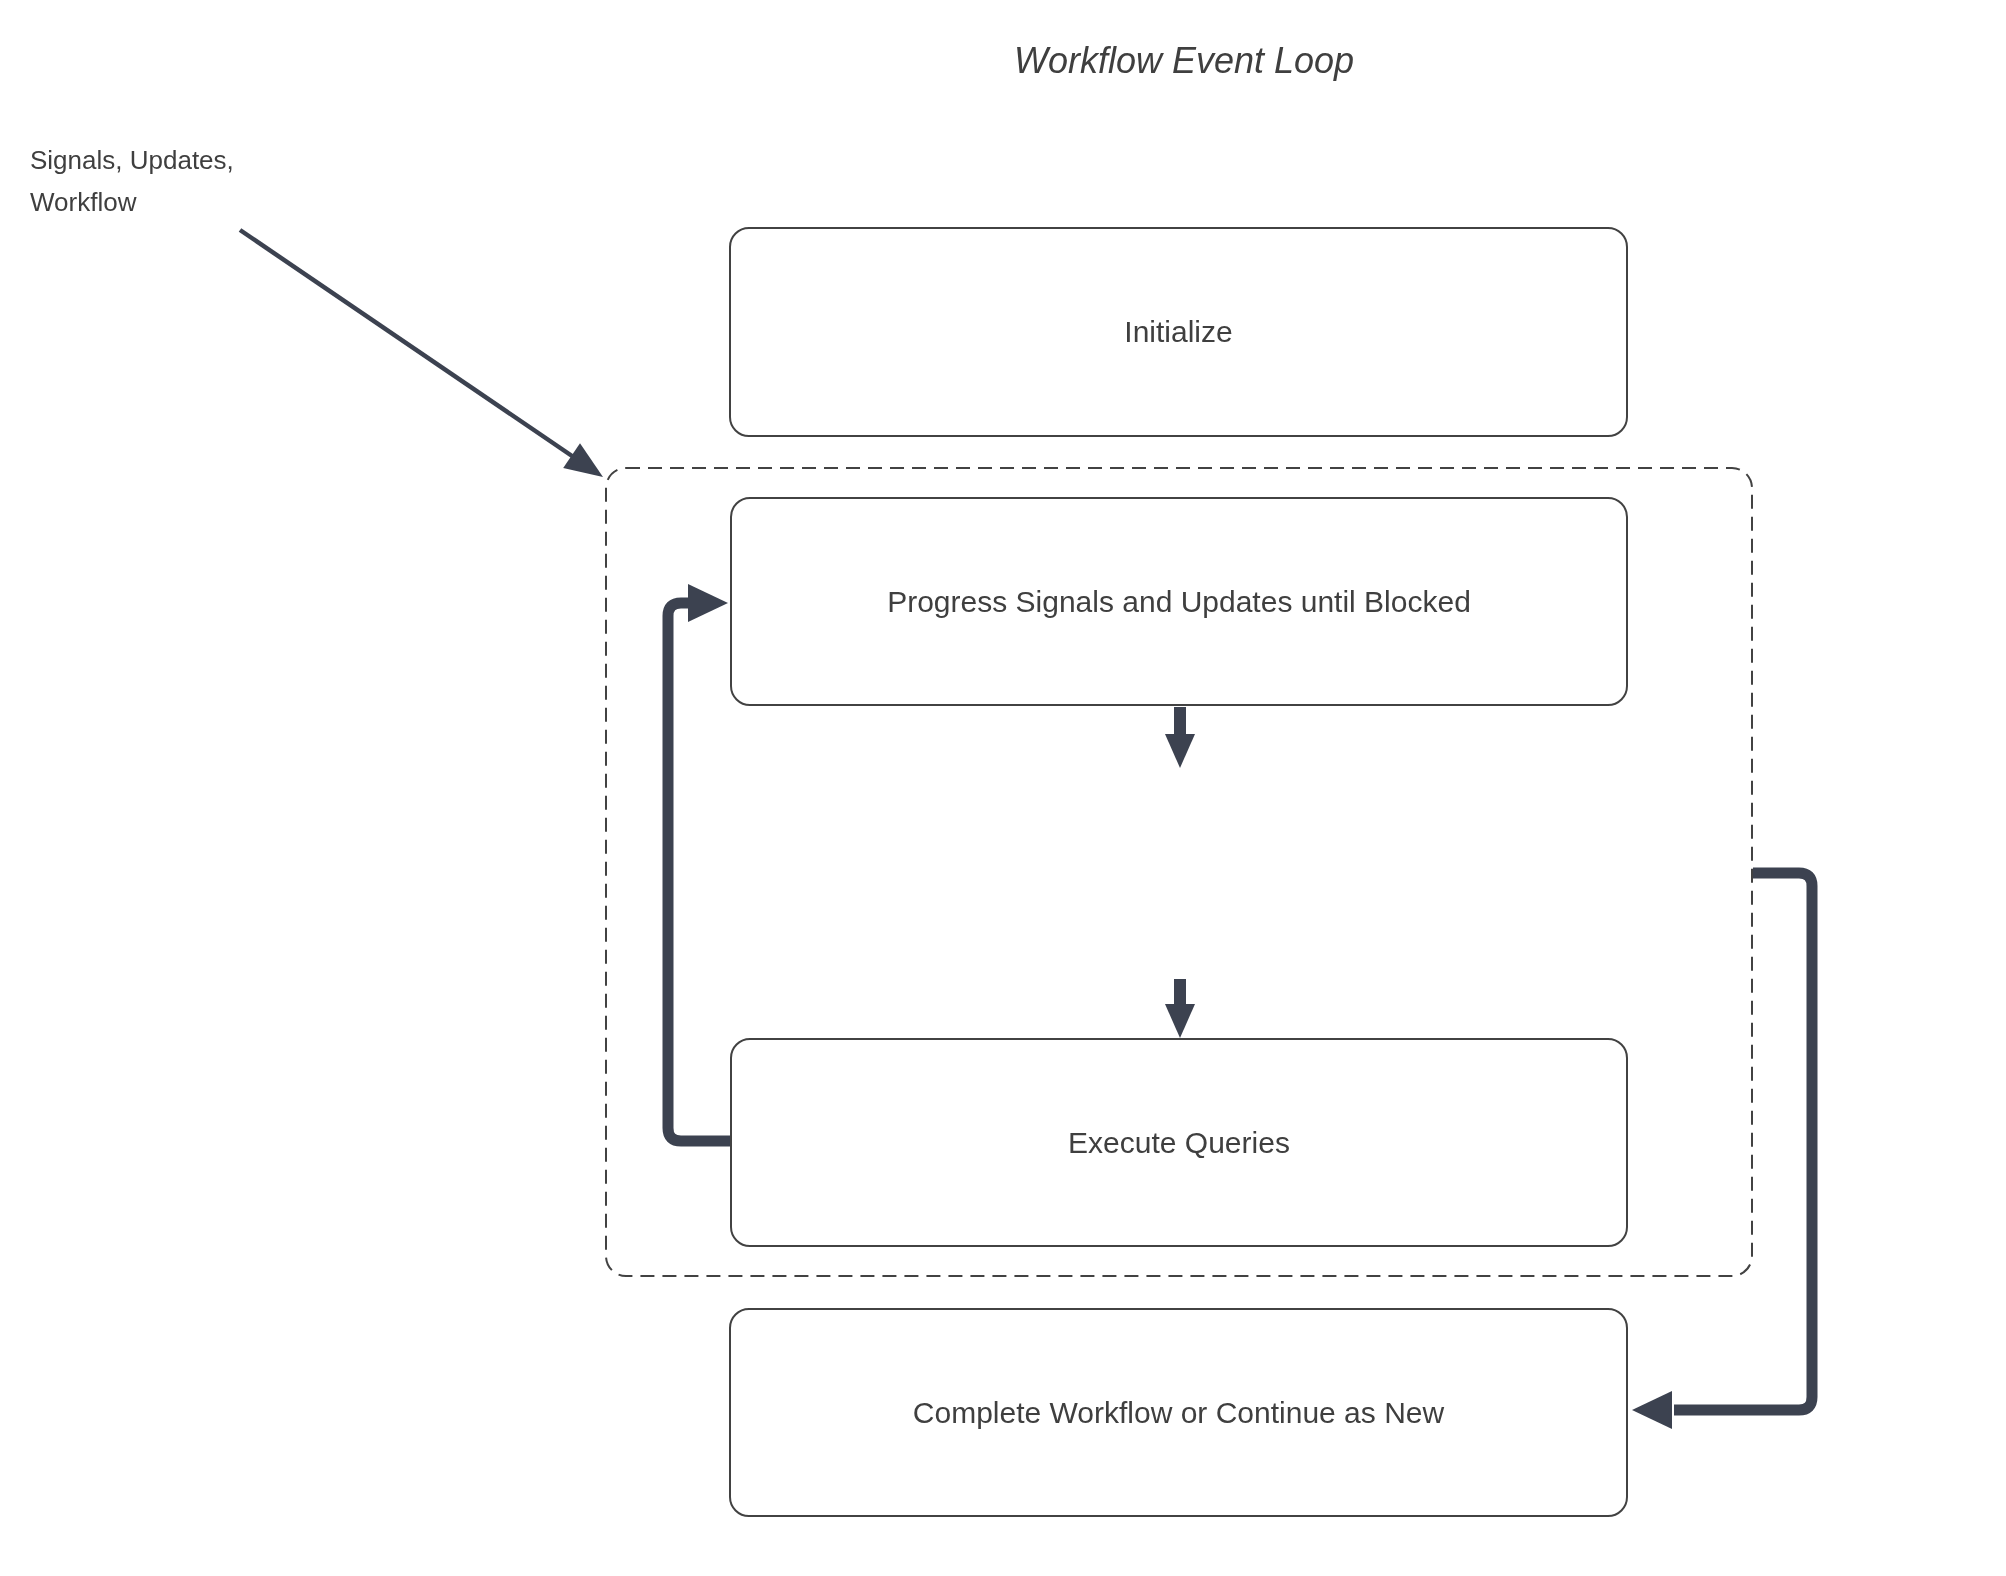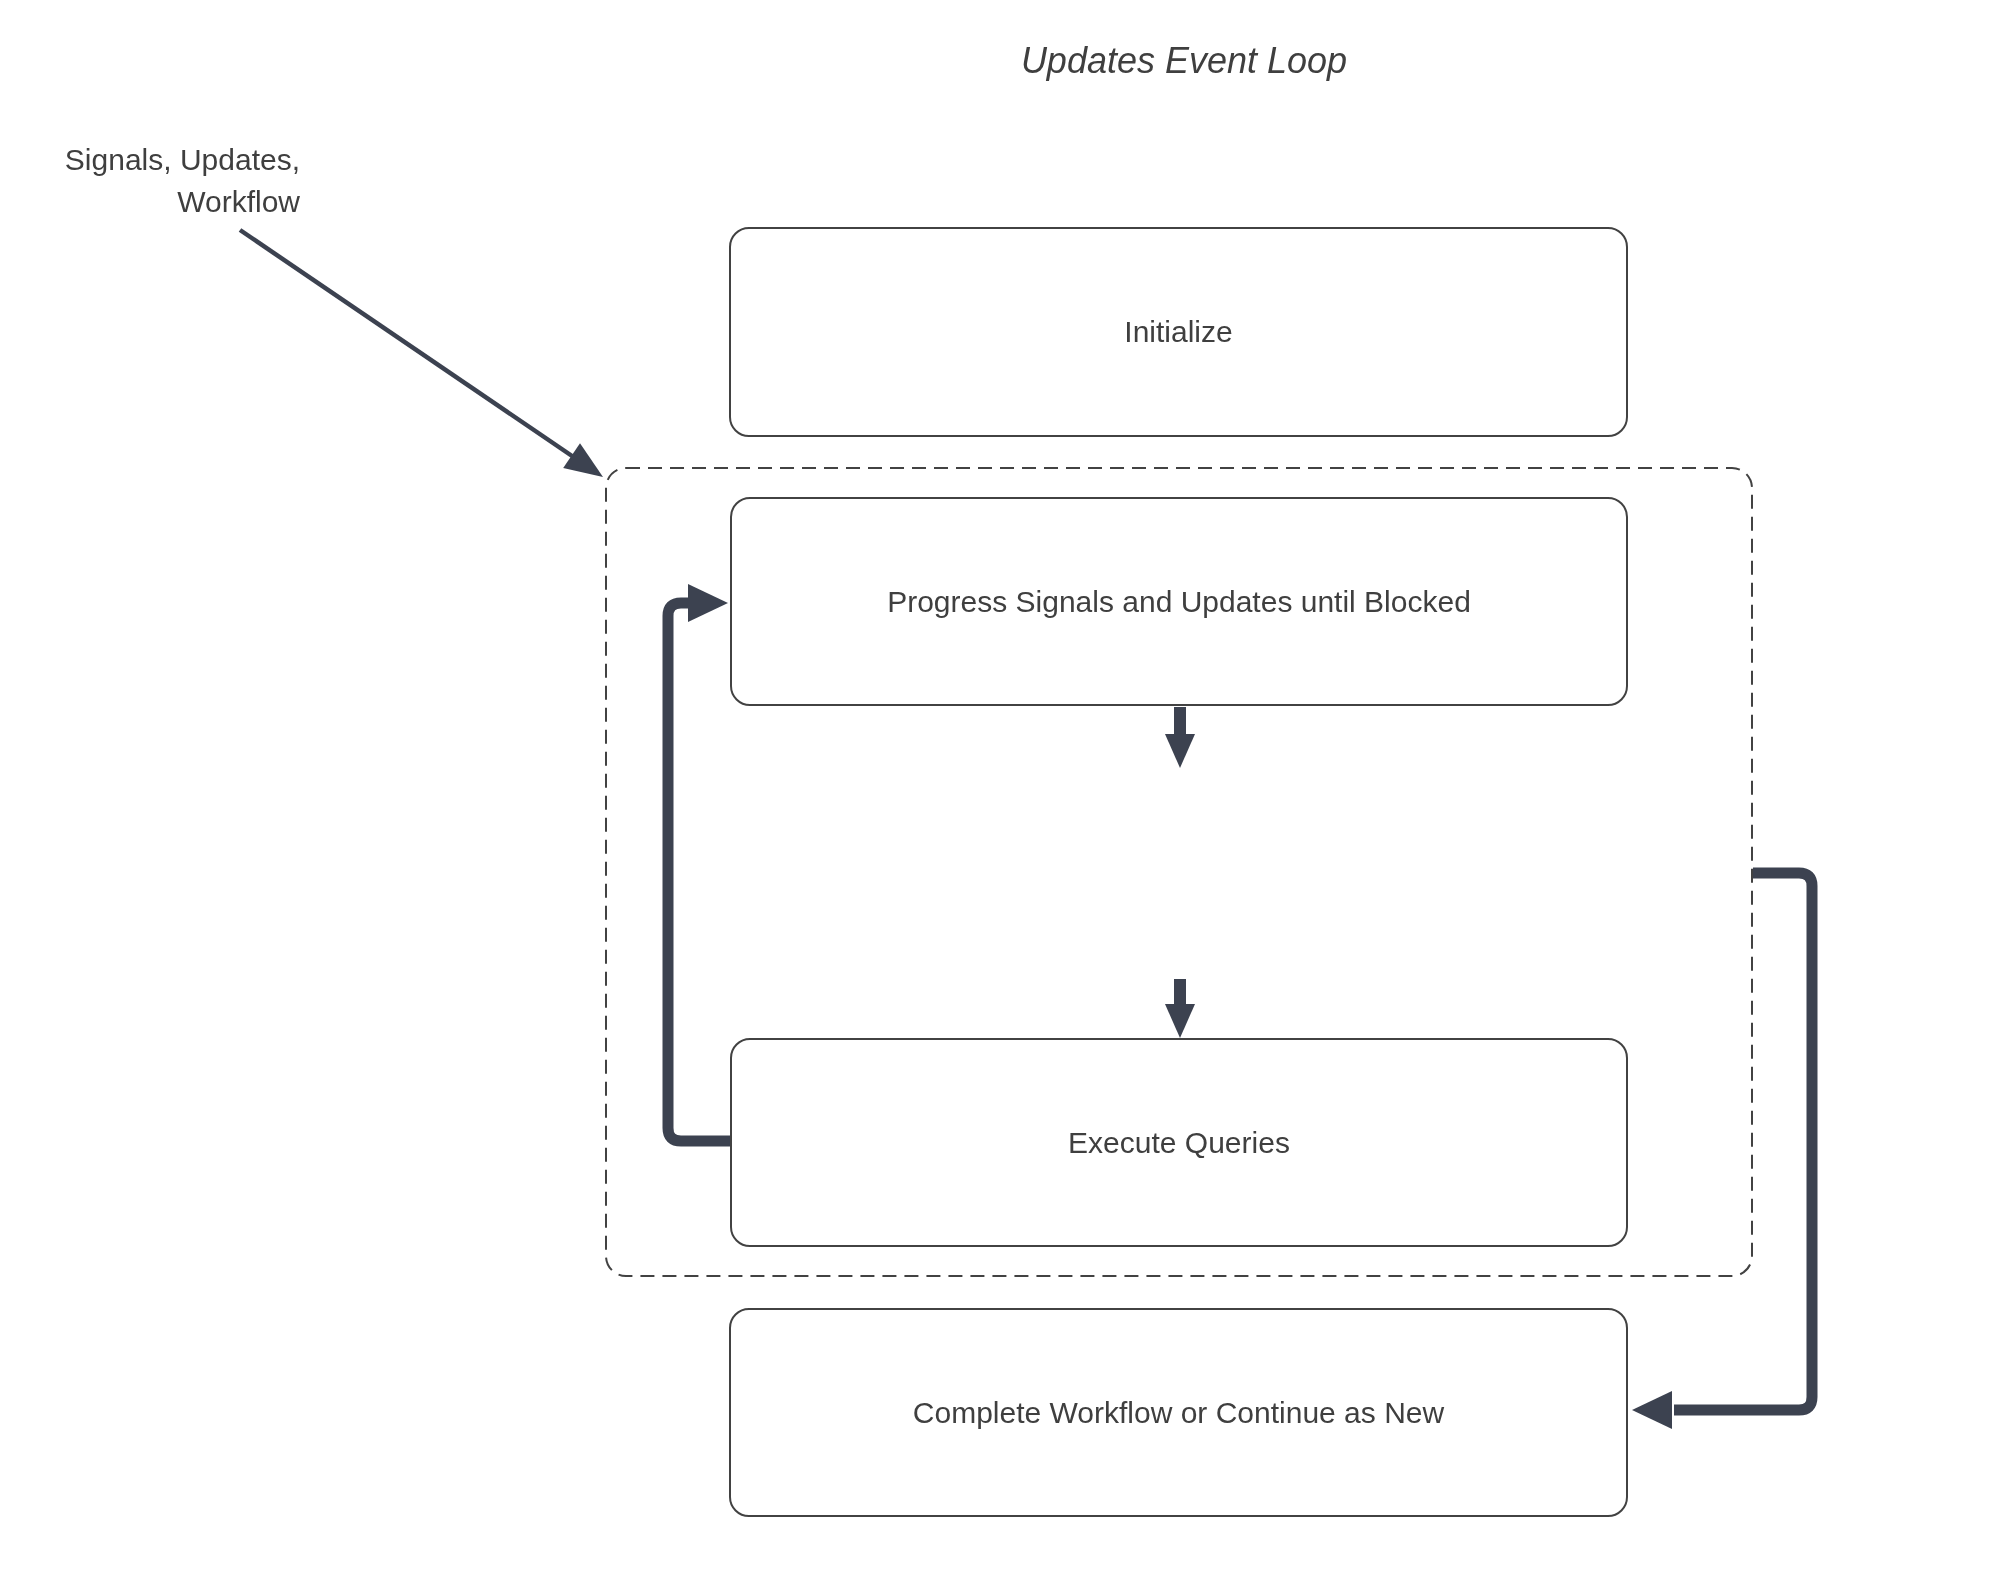--- a/index.html
+++ b/index.html
@@ -27,22 +27,22 @@
     text-align: center;
     font-size: 36px;
     font-style: italic;
     color: var(--color-text);
   }
   .side-label {
     position: absolute;
     left: 30px;
     top: 139px;
     width: 270px;
-    text-align: right;
-    font-size: 30px;
+    text-align: left;
+    font-size: 26px;
     line-height: 42px;
     color: var(--color-text);
   }
   .connector-layer {
     position: absolute;
     left: 0;
     top: 0;
     width: 2006px;
     height: 1576px;
   }
@@ -87,21 +87,21 @@
   #node-progress-signals  { left: 730px; top: 497px;  width: 898px; height: 209px; }
   #node-progress-workflow { left: 730px; top: 769px;  width: 898px; height: 209px; }
   #node-execute-queries   { left: 730px; top: 1038px; width: 898px; height: 209px; }
   #node-complete          { left: 729px; top: 1308px; width: 899px; height: 209px; }
 </style>
 </head>
 <body>
 
 <div class="canvas">
 
-  <div class="title">Updates Event Loop</div>
+  <div class="title">Workflow Event Loop</div>
 
   <div class="side-label">
     <div>Signals, Updates,</div>
     <div>Workflow</div>
   </div>
 
   <svg class="connector-layer" viewBox="0 0 2006 1576" xmlns="http://www.w3.org/2000/svg">
 
     <rect class="boundary" x="606" y="468" width="1146" height="808" rx="20"></rect>
 

